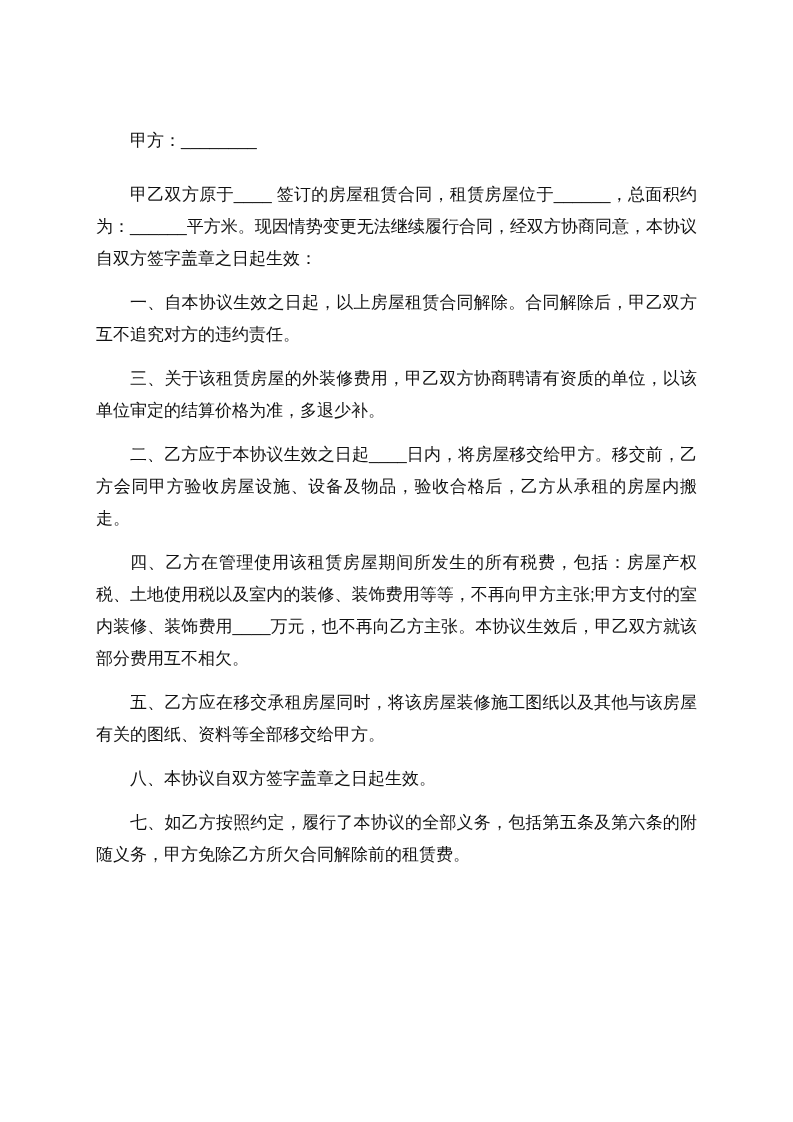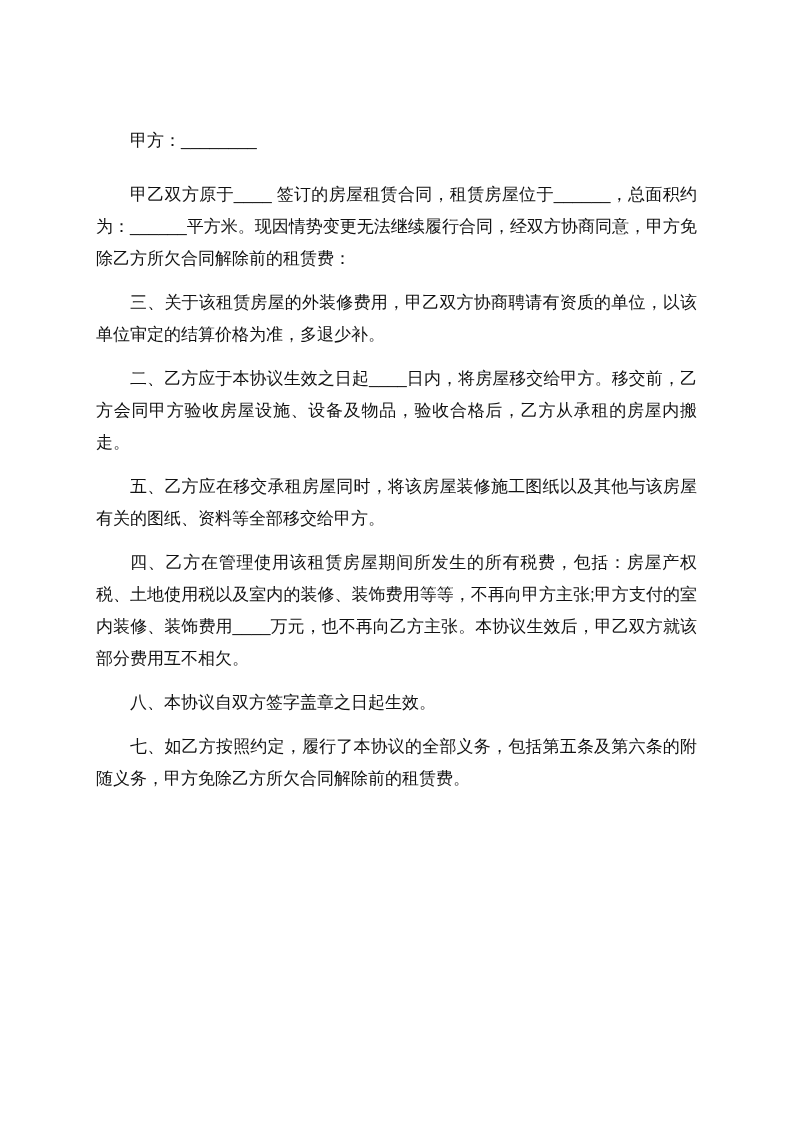--- a/index.html
+++ b/index.html
@@ -30,20 +30,21 @@
   }
   .party {
     margin-bottom: 22px;
   }
 </style>
 </head>
 <body>
 
 <div class="page">
   <p class="para party">甲方：________</p>
-  <p class="para">甲乙双方原于____ 签订的房屋租赁合同，租赁房屋位于______，总面积约为：______平方米。现因情势变更无法继续履行合同，经双方协商同意，甲方免除乙方所欠合同解除前的租赁费：</p>
+  <p class="para">甲乙双方原于____ 签订的房屋租赁合同，租赁房屋位于______，总面积约为：______平方米。现因情势变更无法继续履行合同，经双方协商同意，本协议自双方签字盖章之日起生效：</p>
+  <p class="para">一、自本协议生效之日起，以上房屋租赁合同解除。合同解除后，甲乙双方互不追究对方的违约责任。</p>
   <p class="para">三、关于该租赁房屋的外装修费用，甲乙双方协商聘请有资质的单位，以该单位审定的结算价格为准，多退少补。</p>
   <p class="para">二、乙方应于本协议生效之日起____日内，将房屋移交给甲方。移交前，乙方会同甲方验收房屋设施、设备及物品，验收合格后，乙方从承租的房屋内搬走。</p>
+  <p class="para">四、乙方在管理使用该租赁房屋期间所发生的所有税费，包括：房屋产权税、土地使用税以及室内的装修、装饰费用等等，不再向甲方主张;甲方支付的室内装修、装饰费用____万元，也不再向乙方主张。本协议生效后，甲乙双方就该部分费用互不相欠。</p>
   <p class="para">五、乙方应在移交承租房屋同时，将该房屋装修施工图纸以及其他与该房屋有关的图纸、资料等全部移交给甲方。</p>
-  <p class="para">四、乙方在管理使用该租赁房屋期间所发生的所有税费，包括：房屋产权税、土地使用税以及室内的装修、装饰费用等等，不再向甲方主张;甲方支付的室内装修、装饰费用____万元，也不再向乙方主张。本协议生效后，甲乙双方就该部分费用互不相欠。</p>
   <p class="para">八、本协议自双方签字盖章之日起生效。</p>
   <p class="para">七、如乙方按照约定，履行了本协议的全部义务，包括第五条及第六条的附随义务，甲方免除乙方所欠合同解除前的租赁费。</p>
 </div>
 
 </body></html>

